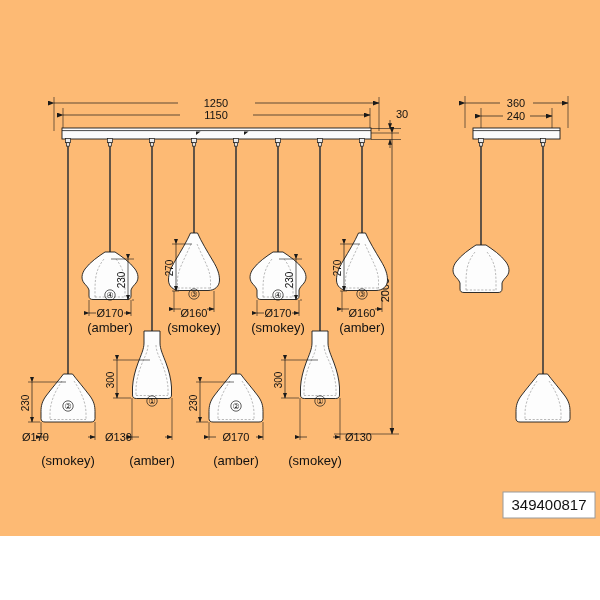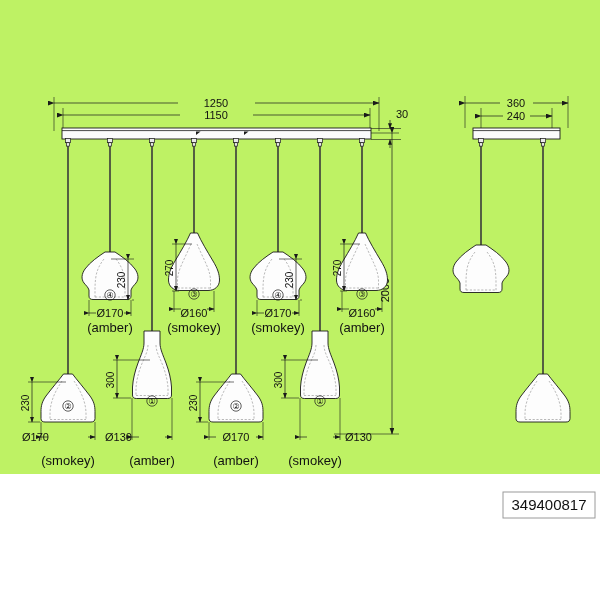--- a/index.html
+++ b/index.html
@@ -1,18 +1,18 @@
 <!DOCTYPE html>
 <html><head>
 <meta charset="utf-8">
 <style>
   html,body{margin:0;padding:0;background:#ffffff;}
   body{width:600px;height:600px;overflow:hidden;
        font-family:"Liberation Sans","DejaVu Sans",sans-serif;}
-  #stage{position:relative;width:600px;height:474px;background:#bef264;}
+  #stage{position:relative;width:600px;height:536px;background:#fdba74;}
   svg{display:block;}
   .dimtxt{font-family:"Liberation Sans","DejaVu Sans",sans-serif;font-size:11px;fill:#111;}
   .dimtxt-sm{font-family:"Liberation Sans","DejaVu Sans",sans-serif;font-size:10px;fill:#111;}
   .colortxt{font-family:"Liberation Sans","DejaVu Sans",sans-serif;font-size:13px;fill:#111;}
   .numtxt{font-family:"Liberation Sans","DejaVu Sans",sans-serif;font-size:8px;fill:#111;}
   .partno{font-family:"Liberation Sans","DejaVu Sans",sans-serif;font-size:15px;fill:#111;}
   .ln{stroke:#1a1a1a;stroke-width:.8;fill:none;}
   .dim{stroke:#1a1a1a;stroke-width:.7;fill:none;}
   .ext{stroke:#1a1a1a;stroke-width:.6;fill:none;}
   .glass{fill:#fdfdfd;stroke:#1a1a1a;stroke-width:.9;}

